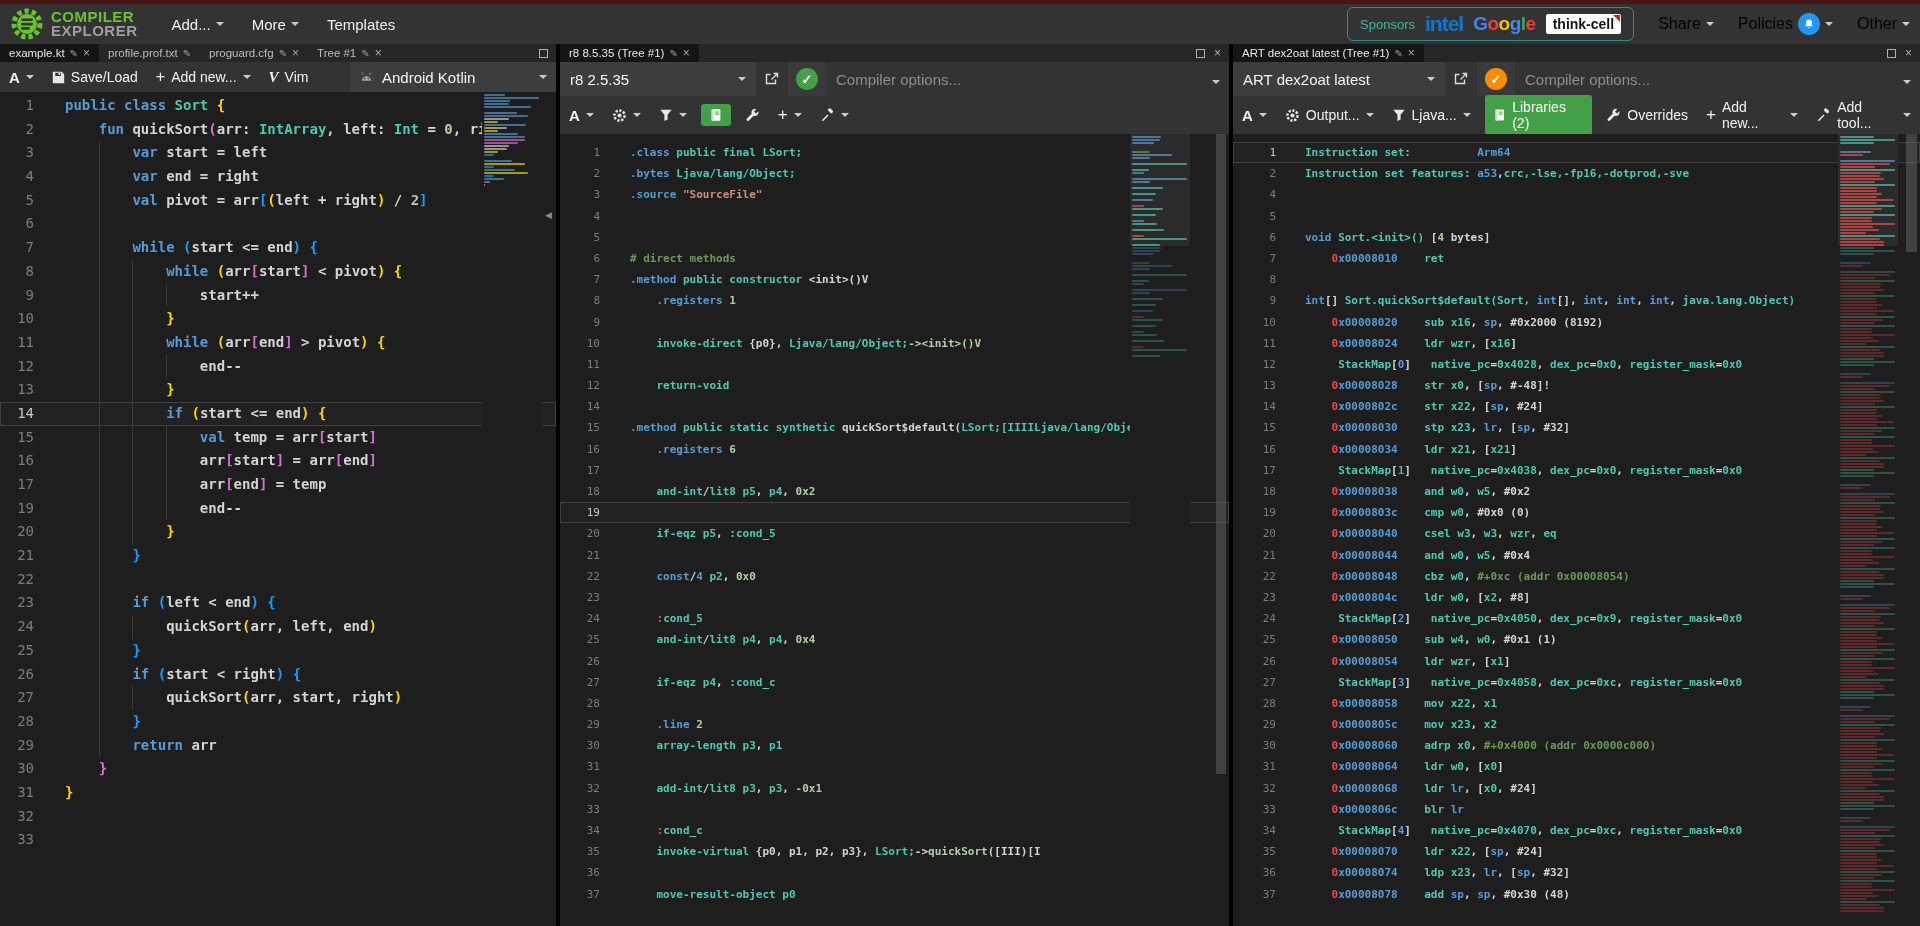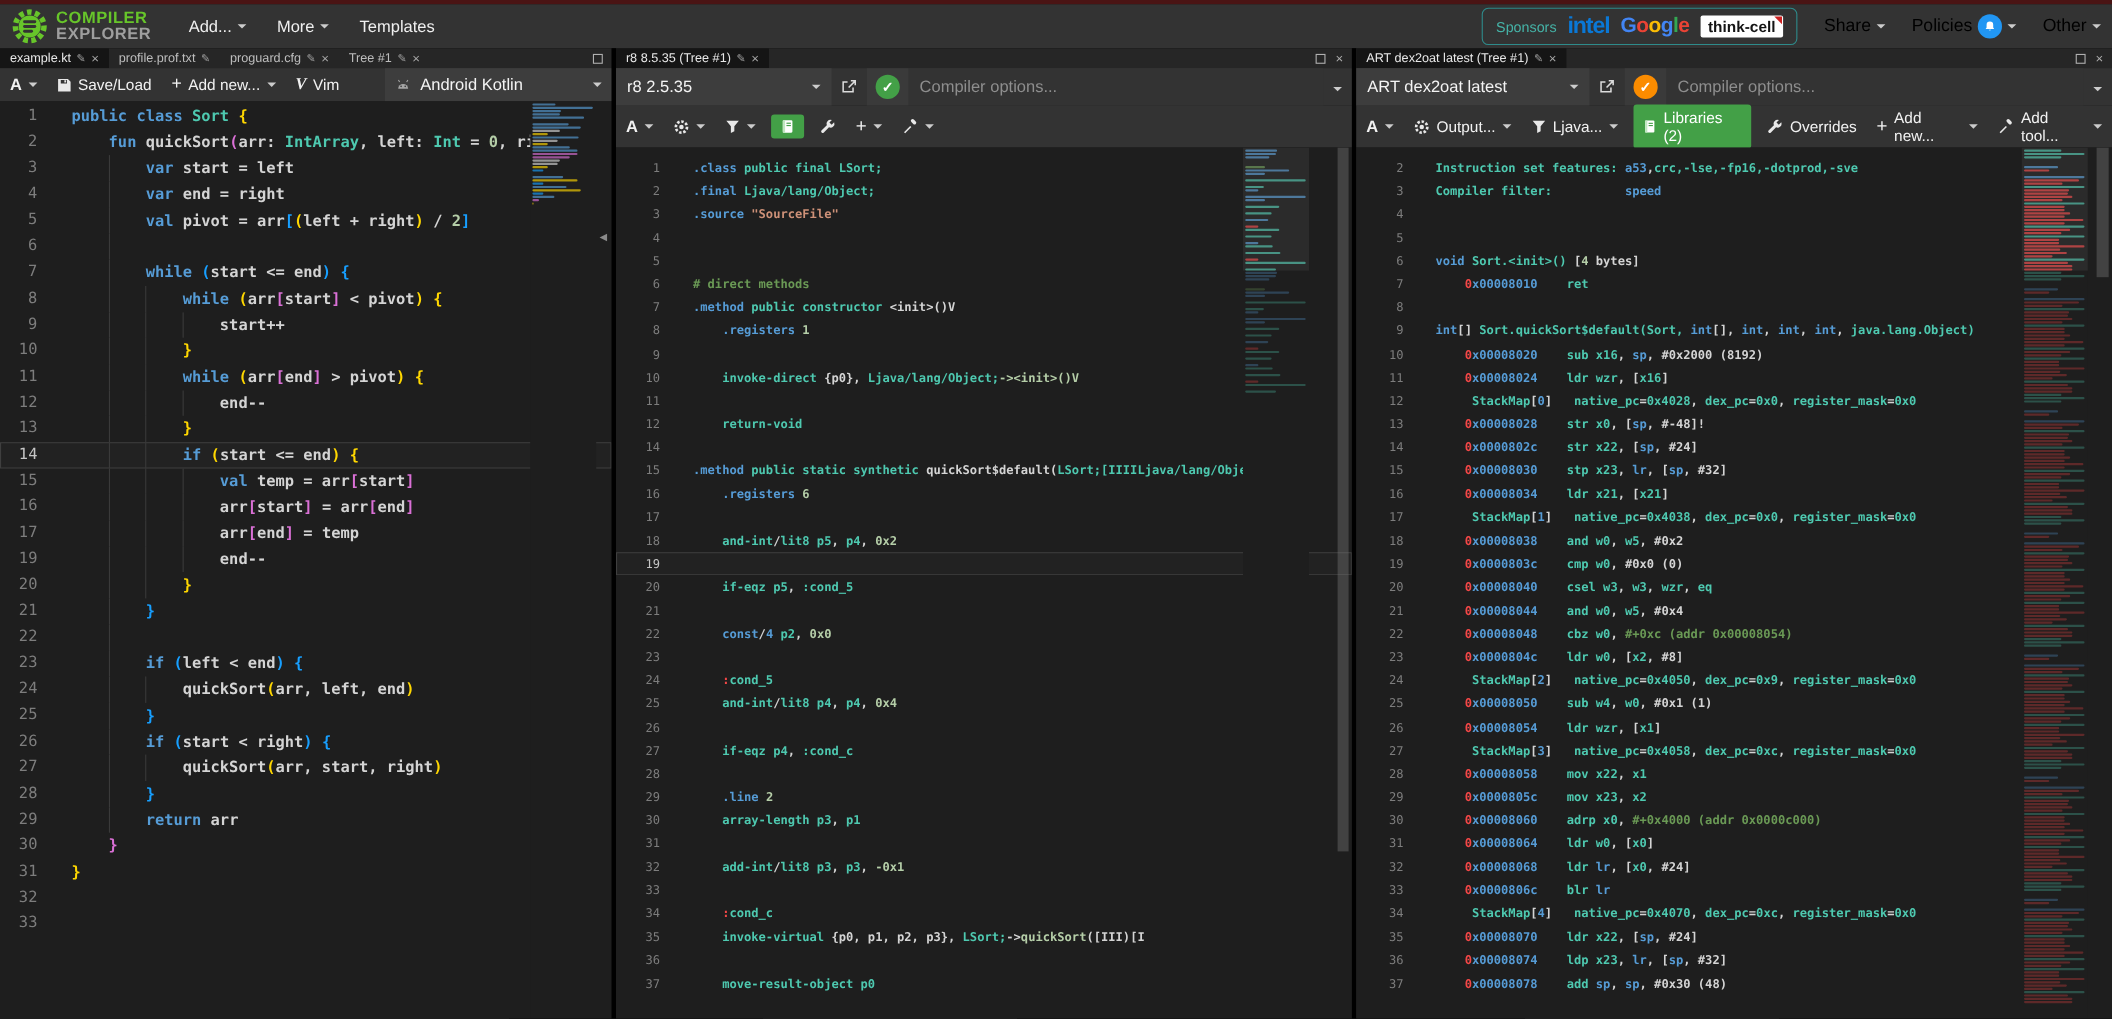--- a/index.html
+++ b/index.html
@@ -335,21 +335,21 @@
         <svg width="15" height="15" viewBox="0 0 16 16">
           <rect x="8.2" y="1.2" width="6" height="3.4" rx="1.7" transform="rotate(45 11.2 2.9)" fill="#e8e8e8"></rect>
           <path stroke="#e8e8e8" stroke-width="1.6" d="m8.5 7.5-6 6"></path>
         </svg>
         <span class="caret"></span>
       </div>
     </div>
     <div class="editor" id="ed-mid" style="font-size: 11px;">
         <div style="position: absolute; inset: 0px; padding-top: 8px;">
           <div class="cline" style="height: 21.2px; line-height: 21.2px;"><span class="ln" style="width: 40px; margin-right: 30px;">1</span><span class="lc"><span style="color: rgb(86, 156, 214);">.class </span><span style="color: rgb(78, 201, 176);">public final </span><span style="color: rgb(78, 201, 176);">LSort;</span></span></div>
-          <div class="cline" style="height: 21.2px; line-height: 21.2px;"><span class="ln" style="width: 40px; margin-right: 30px;">2</span><span class="lc"><span style="color: rgb(86, 156, 214);">.final </span><span style="color: rgb(78, 201, 176);">Ljava/lang/Object;</span></span></div>
+          <div class="cline" style="height: 21.2px; line-height: 21.2px;"><span class="ln" style="width: 40px; margin-right: 30px;">2</span><span class="lc"><span style="color: rgb(86, 156, 214);">.bytes </span><span style="color: rgb(78, 201, 176);">Ljava/lang/Object;</span></span></div>
           <div class="cline" style="height: 21.2px; line-height: 21.2px;"><span class="ln" style="width: 40px; margin-right: 30px;">3</span><span class="lc"><span style="color: rgb(86, 156, 214);">.source </span><span style="color: rgb(206, 145, 120);">"SourceFile"</span></span></div>
           <div class="cline" style="height: 21.2px; line-height: 21.2px;"><span class="ln" style="width: 40px; margin-right: 30px;">4</span><span class="lc"></span></div>
           <div class="cline" style="height: 21.2px; line-height: 21.2px;"><span class="ln" style="width: 40px; margin-right: 30px;">5</span><span class="lc"></span></div>
           <div class="cline" style="height: 21.2px; line-height: 21.2px;"><span class="ln" style="width: 40px; margin-right: 30px;">6</span><span class="lc"><span style="color: rgb(106, 153, 85);"># direct methods</span></span></div>
           <div class="cline" style="height: 21.2px; line-height: 21.2px;"><span class="ln" style="width: 40px; margin-right: 30px;">7</span><span class="lc"><span style="color: rgb(86, 156, 214);">.method </span><span style="color: rgb(78, 201, 176);">public constructor </span><span style="color: rgb(212, 212, 212);">&lt;init&gt;()V</span></span></div>
           <div class="cline" style="height: 21.2px; line-height: 21.2px;"><span class="ln" style="width: 40px; margin-right: 30px;">8</span><span class="lc"><span style="color: rgb(212, 212, 212);">    </span><span style="color: rgb(86, 156, 214);">.registers </span><span style="color: rgb(181, 206, 168);">1</span></span></div>
           <div class="cline" style="height: 21.2px; line-height: 21.2px;"><span class="ln" style="width: 40px; margin-right: 30px;">9</span><span class="lc"></span></div>
           <div class="cline" style="height: 21.2px; line-height: 21.2px;"><span class="ln" style="width: 40px; margin-right: 30px;">10</span><span class="lc"><span style="color: rgb(212, 212, 212);">    </span><span style="color: rgb(78, 201, 176);">invoke-direct </span><span style="color: rgb(212, 212, 212);">{p0}</span><span style="color: rgb(212, 212, 212);">, </span><span style="color: rgb(78, 201, 176);">Ljava/lang/Object;</span><span style="color: rgb(181, 206, 168);">-&gt;&lt;init&gt;()V</span></span></div>
           <div class="cline" style="height: 21.2px; line-height: 21.2px;"><span class="ln" style="width: 40px; margin-right: 30px;">11</span><span class="lc"></span></div>
           <div class="cline" style="height: 21.2px; line-height: 21.2px;"><span class="ln" style="width: 40px; margin-right: 30px;">12</span><span class="lc"><span style="color: rgb(212, 212, 212);">    </span><span style="color: rgb(78, 201, 176);">return-void</span></span></div>
@@ -507,22 +507,22 @@
         <svg width="15" height="15" viewBox="0 0 16 16">
           <rect x="8.2" y="1.2" width="6" height="3.4" rx="1.7" transform="rotate(45 11.2 2.9)" fill="#e8e8e8"></rect>
           <path stroke="#e8e8e8" stroke-width="1.6" d="m8.5 7.5-6 6"></path>
         </svg>
         <span>Add tool...</span>
         <span class="caret"></span>
       </div>
     </div>
     <div class="editor" id="ed-right" style="font-size: 11px;">
         <div style="position: absolute; inset: 0px; padding-top: 8px;">
+          <div class="cline cur" style="height: 21.2px; line-height: 21.2px;"><span class="ln" style="width: 43px; margin-right: 29px;">1</span><span class="lc"><span style="color: rgb(78, 201, 176);">Instruction set:          </span><span style="color: rgb(86, 156, 214);">Arm64</span></span></div>
           <div class="cline" style="height: 21.2px; line-height: 21.2px;"><span class="ln" style="width: 43px; margin-right: 29px;">2</span><span class="lc"><span style="color: rgb(78, 201, 176);">Instruction set features: </span><span style="color: rgb(86, 156, 214);">a53</span><span style="color: rgb(212, 212, 212);">,</span><span style="color: rgb(78, 201, 176);">crc,-lse,-fp16,-dotprod,-sve</span></span></div>
-          <div class="cline" style="height: 21.2px; line-height: 21.2px;"><span class="ln" style="width: 43px; margin-right: 29px;">3</span><span class="lc"><span style="color: rgb(78, 201, 176);">Compiler filter:          </span><span style="color: rgb(86, 156, 214);">speed</span></span></div>
           <div class="cline" style="height: 21.2px; line-height: 21.2px;"><span class="ln" style="width: 43px; margin-right: 29px;">4</span><span class="lc"></span></div>
           <div class="cline" style="height: 21.2px; line-height: 21.2px;"><span class="ln" style="width: 43px; margin-right: 29px;">5</span><span class="lc"></span></div>
           <div class="cline" style="height: 21.2px; line-height: 21.2px;"><span class="ln" style="width: 43px; margin-right: 29px;">6</span><span class="lc"><span style="color: rgb(86, 156, 214);">void </span><span style="color: rgb(78, 201, 176);">Sort.&lt;init&gt;() </span><span style="color: rgb(212, 212, 212);">[</span><span style="color: rgb(181, 206, 168);">4</span><span style="color: rgb(212, 212, 212);"> bytes]</span></span></div>
           <div class="cline" style="height: 21.2px; line-height: 21.2px;"><span class="ln" style="width: 43px; margin-right: 29px;">7</span><span class="lc"><span style="color: rgb(212, 212, 212);">    </span><span style="color: rgb(244, 71, 71);">0</span><span style="color: rgb(86, 156, 214);">x00008010</span><span style="color: rgb(212, 212, 212);">    </span><span style="color: rgb(78, 201, 176);">ret</span></span></div>
           <div class="cline" style="height: 21.2px; line-height: 21.2px;"><span class="ln" style="width: 43px; margin-right: 29px;">8</span><span class="lc"></span></div>
           <div class="cline" style="height: 21.2px; line-height: 21.2px;"><span class="ln" style="width: 43px; margin-right: 29px;">9</span><span class="lc"><span style="color: rgb(86, 156, 214);">int</span><span style="color: rgb(212, 212, 212);">[] </span><span style="color: rgb(78, 201, 176);">Sort.quickSort$default(Sort, </span><span style="color: rgb(86, 156, 214);">int</span><span style="color: rgb(212, 212, 212);">[], </span><span style="color: rgb(86, 156, 214);">int</span><span style="color: rgb(212, 212, 212);">, </span><span style="color: rgb(86, 156, 214);">int</span><span style="color: rgb(212, 212, 212);">, </span><span style="color: rgb(86, 156, 214);">int</span><span style="color: rgb(212, 212, 212);">, </span><span style="color: rgb(78, 201, 176);">java.lang.Object)</span></span></div>
           <div class="cline" style="height: 21.2px; line-height: 21.2px;"><span class="ln" style="width: 43px; margin-right: 29px;">10</span><span class="lc"><span style="color: rgb(212, 212, 212);">    </span><span style="color: rgb(244, 71, 71);">0</span><span style="color: rgb(86, 156, 214);">x00008020</span><span style="color: rgb(212, 212, 212);">    </span><span style="color: rgb(78, 201, 176);">sub </span><span style="color: rgb(78, 201, 176);">x16</span><span style="color: rgb(212, 212, 212);">, </span><span style="color: rgb(86, 156, 214);">sp</span><span style="color: rgb(212, 212, 212);">, </span><span style="color: rgb(212, 212, 212);">#0x2000 (8192)</span></span></div>
           <div class="cline" style="height: 21.2px; line-height: 21.2px;"><span class="ln" style="width: 43px; margin-right: 29px;">11</span><span class="lc"><span style="color: rgb(212, 212, 212);">    </span><span style="color: rgb(244, 71, 71);">0</span><span style="color: rgb(86, 156, 214);">x00008024</span><span style="color: rgb(212, 212, 212);">    </span><span style="color: rgb(78, 201, 176);">ldr </span><span style="color: rgb(78, 201, 176);">wzr</span><span style="color: rgb(212, 212, 212);">, [</span><span style="color: rgb(78, 201, 176);">x16</span><span style="color: rgb(212, 212, 212);">]</span></span></div>
           <div class="cline" style="height: 21.2px; line-height: 21.2px;"><span class="ln" style="width: 43px; margin-right: 29px;">12</span><span class="lc"><span style="color: rgb(212, 212, 212);">     </span><span style="color: rgb(78, 201, 176);">StackMap</span><span style="color: rgb(212, 212, 212);">[</span><span style="color: rgb(86, 156, 214);">0</span><span style="color: rgb(212, 212, 212);">]</span><span style="color: rgb(212, 212, 212);">   </span><span style="color: rgb(78, 201, 176);">native_pc</span><span style="color: rgb(212, 212, 212);">=</span><span style="color: rgb(78, 201, 176);">0x4028</span><span style="color: rgb(212, 212, 212);">, </span><span style="color: rgb(78, 201, 176);">dex_pc</span><span style="color: rgb(212, 212, 212);">=</span><span style="color: rgb(78, 201, 176);">0x0</span><span style="color: rgb(212, 212, 212);">, </span><span style="color: rgb(78, 201, 176);">register_mask</span><span style="color: rgb(212, 212, 212);">=</span><span style="color: rgb(78, 201, 176);">0x0</span></span></div>
           <div class="cline" style="height: 21.2px; line-height: 21.2px;"><span class="ln" style="width: 43px; margin-right: 29px;">13</span><span class="lc"><span style="color: rgb(212, 212, 212);">    </span><span style="color: rgb(244, 71, 71);">0</span><span style="color: rgb(86, 156, 214);">x00008028</span><span style="color: rgb(212, 212, 212);">    </span><span style="color: rgb(78, 201, 176);">str </span><span style="color: rgb(78, 201, 176);">x0</span><span style="color: rgb(212, 212, 212);">, [</span><span style="color: rgb(86, 156, 214);">sp</span><span style="color: rgb(212, 212, 212);">, </span><span style="color: rgb(212, 212, 212);">#-48</span><span style="color: rgb(212, 212, 212);">]!</span></span></div>

